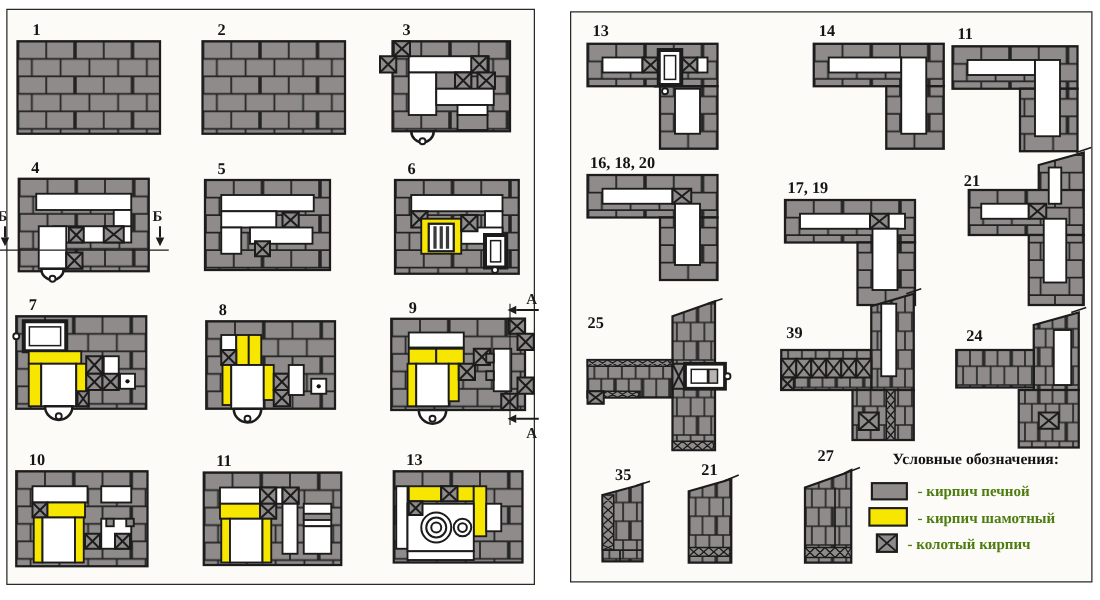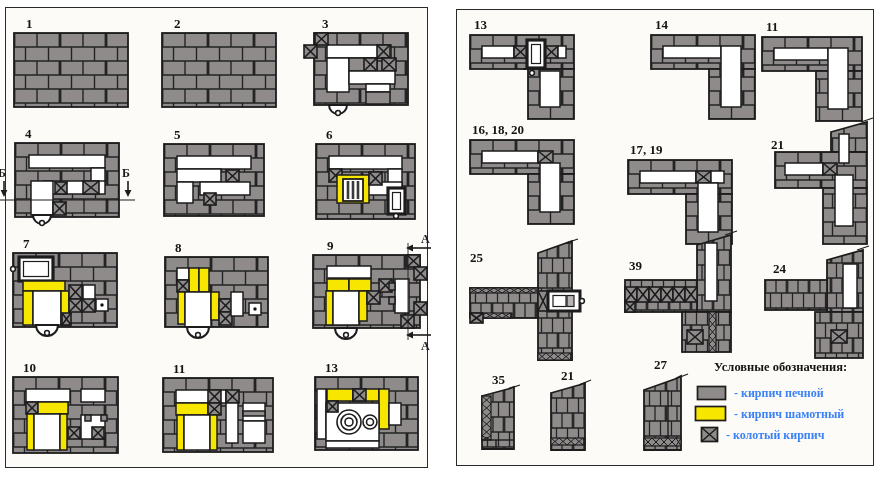--- a/index.html
+++ b/index.html
@@ -7,21 +7,21 @@
           font-family:"Liberation Serif",serif;}
   .panel{position:absolute;border:1.6px solid #2a2a2a;background:#fcfbf7;box-sizing:border-box;}
   .fig{position:absolute;}
   .fig svg{overflow:visible;display:block;}
   .fig-label{position:absolute;font-family:"Liberation Serif",serif;font-weight:bold;
              font-size:13px;color:#141414;white-space:nowrap;line-height:1;}
   .legend{position:absolute;left:688px;top:360px;width:196px;}
   .legend-title{font-weight:bold;font-size:12.5px;color:#141414;margin-left:26px;margin-bottom:10px;}
   .lrow{display:flex;align-items:center;margin-bottom:3px;}
   .lrow svg{flex:0 0 auto;display:block;}
-  .lrow .ltext{font-weight:bold;font-size:12px;color:#3b82f6;margin-left:6px;white-space:nowrap;}
+  .lrow .ltext{font-weight:bold;font-size:12px;color:#4d7c0f;margin-left:6px;white-space:nowrap;}
   .lrow.r1{margin-left:8px;}
   .lrow.r2{margin-left:6px;}
   .lrow.r3{margin-left:12px;}
 </style>
 </head>
 <body>
 
 <div id="canvas">
   <div class="panel" id="panel-left" style="left: 5px; top: 7px; width: 423px; height: 461px; background: rgb(252, 251, 247);"></div>
   <div class="panel" id="panel-right" style="left: 456px; top: 9px; width: 418px; height: 457px; background: rgb(252, 251, 247);"></div>

